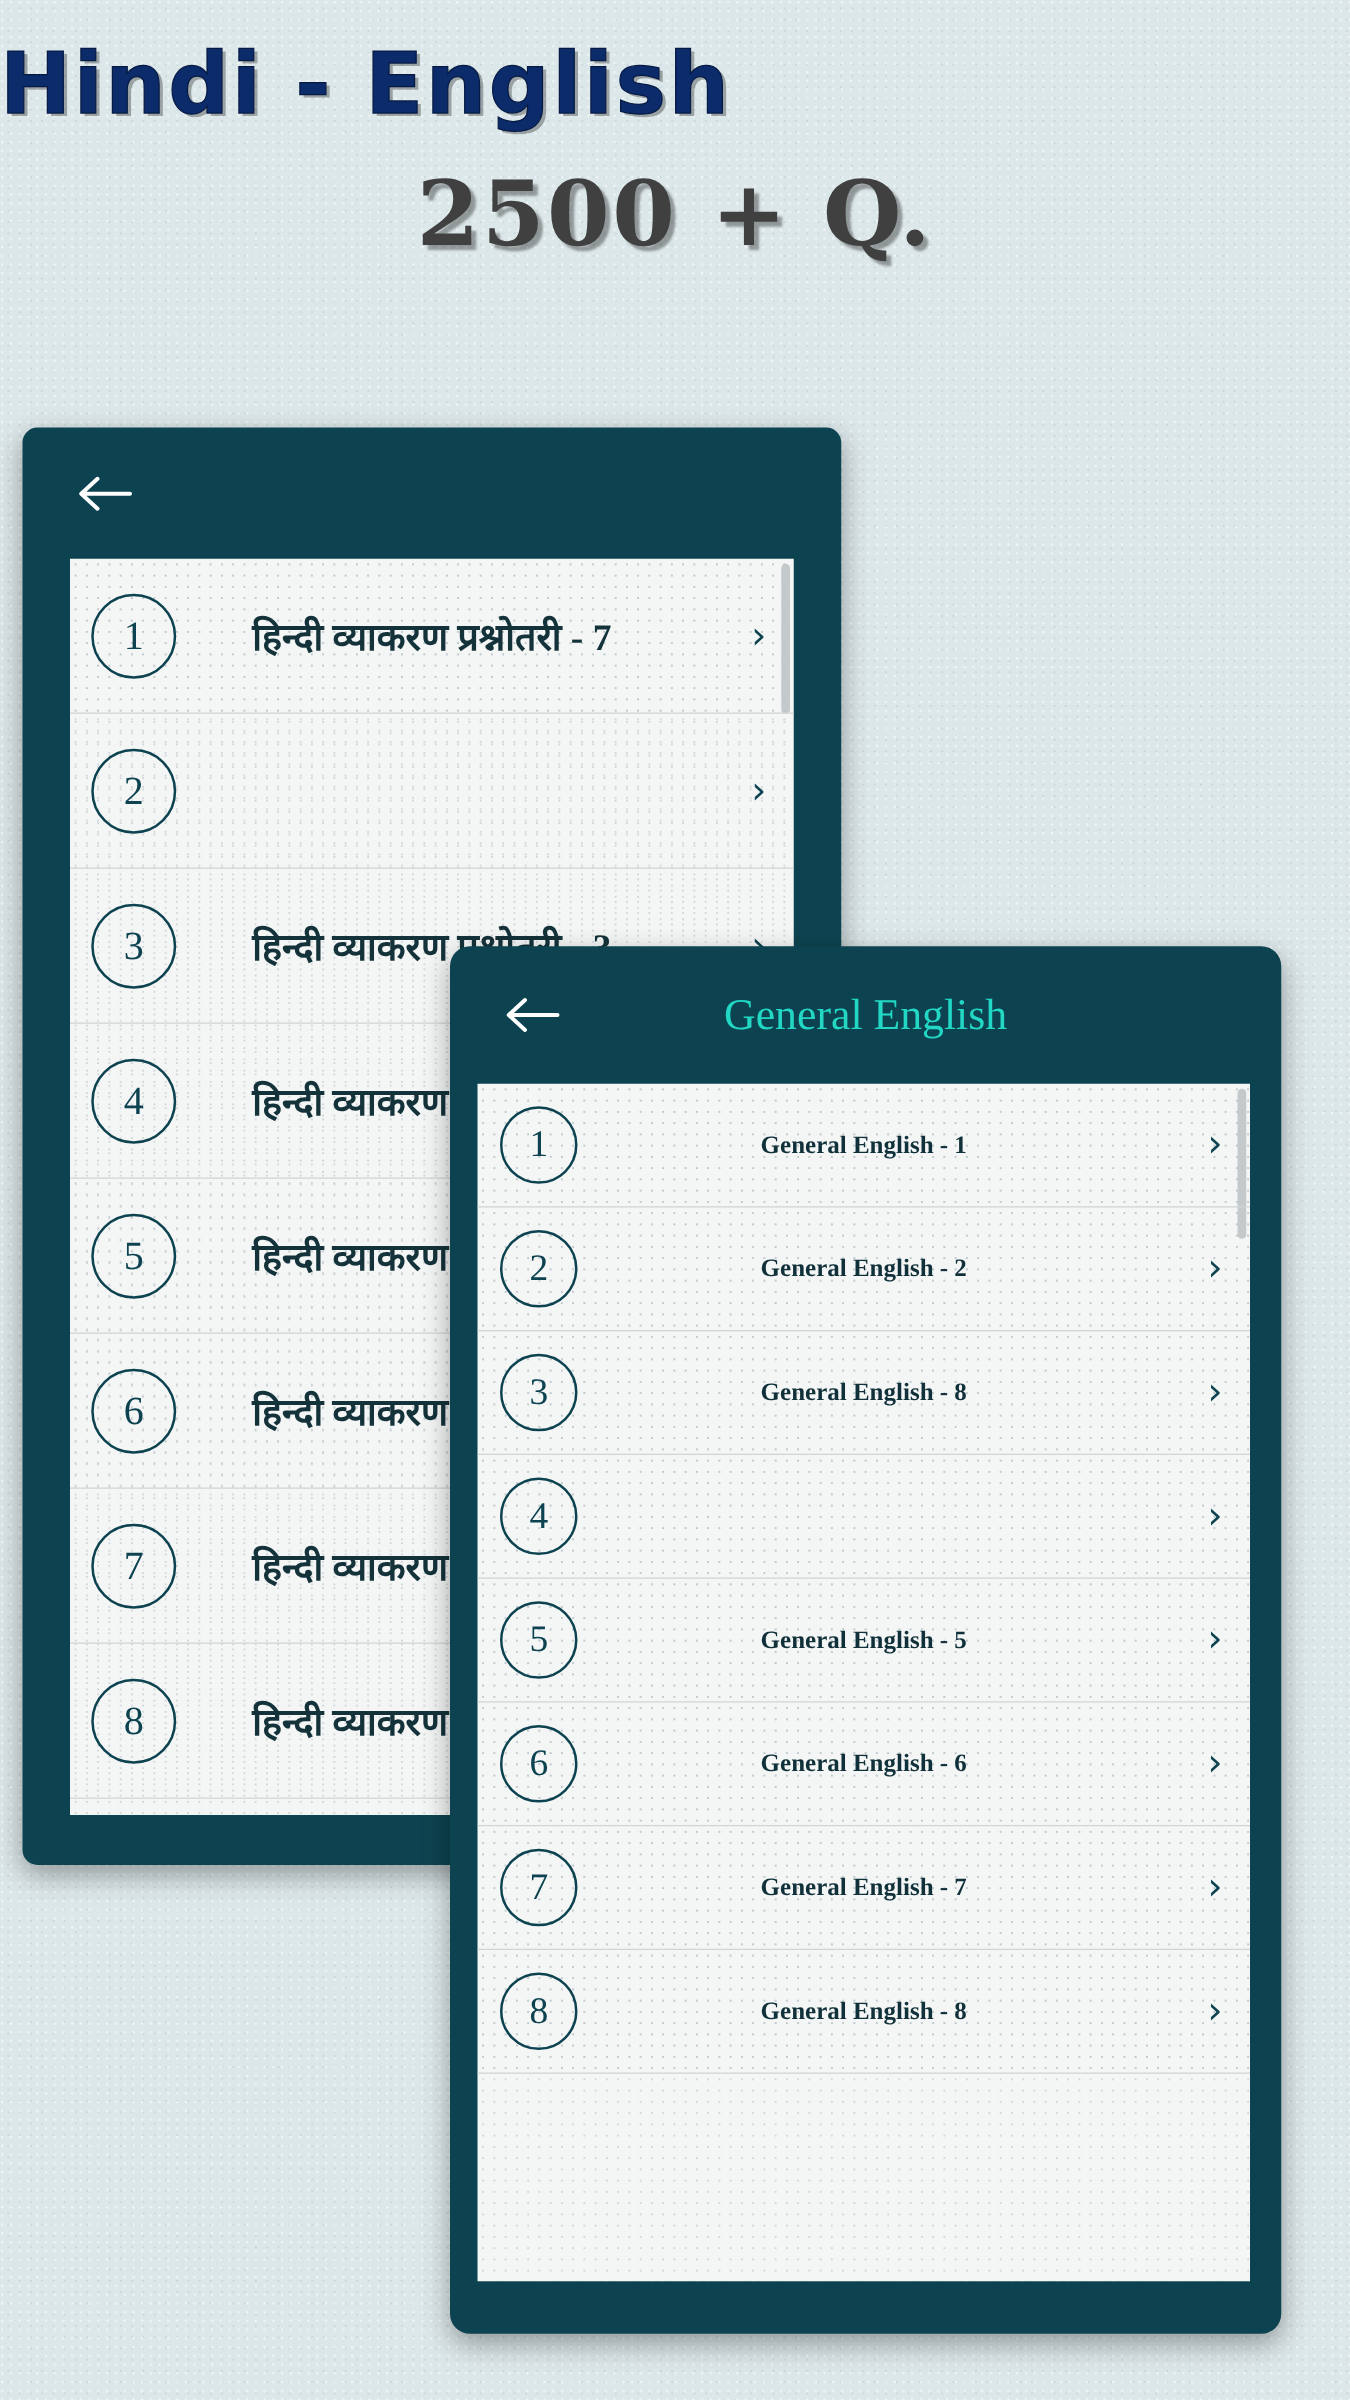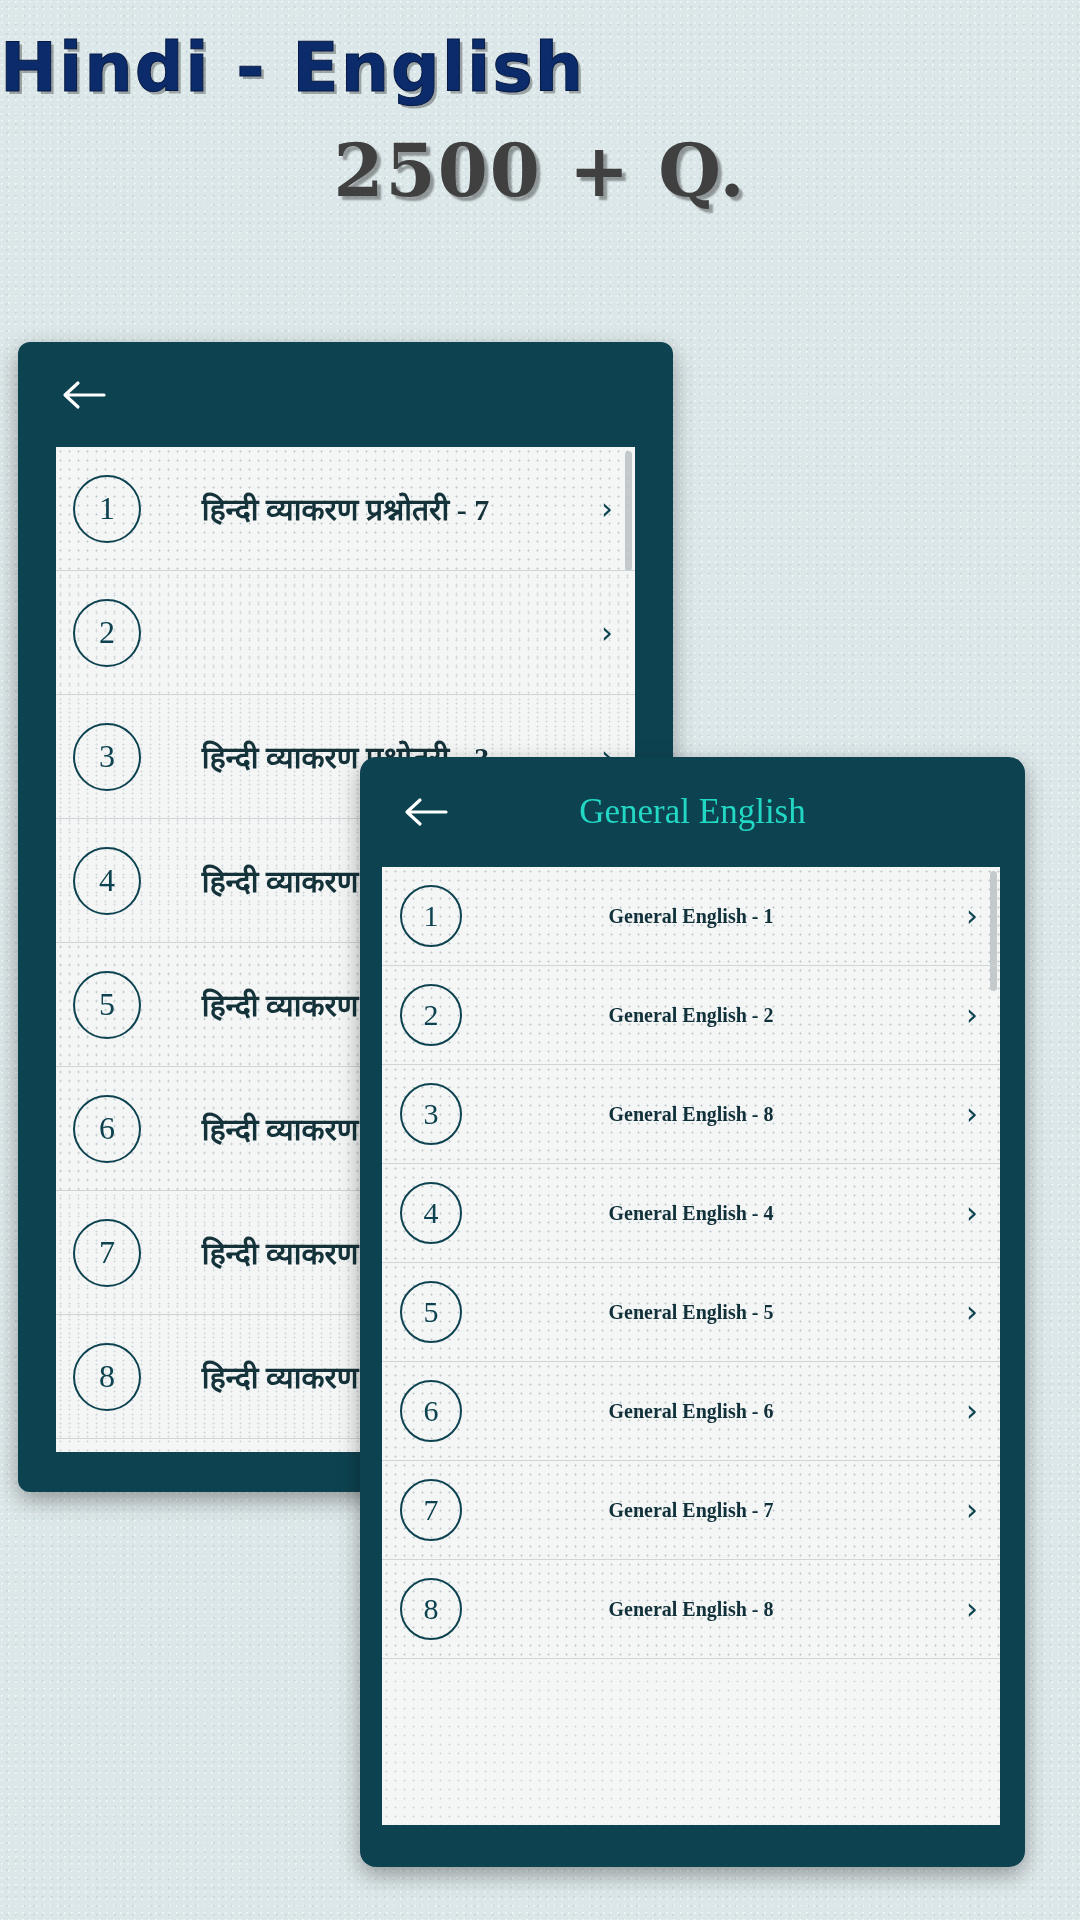--- a/index.html
+++ b/index.html
@@ -291,21 +291,20 @@
       <div class="row-label">General English - 2</div>
       <div class="chev">›</div>
     </div>
     <div class="list-row">
       <div class="badge">3</div>
       <div class="row-label">General English - 8</div>
       <div class="chev">›</div>
     </div>
     <div class="list-row">
       <div class="badge">4</div>
-      <div class="row-label">General English - 4</div>
       <div class="chev">›</div>
     </div>
     <div class="list-row">
       <div class="badge">5</div>
       <div class="row-label">General English - 5</div>
       <div class="chev">›</div>
     </div>
     <div class="list-row">
       <div class="badge">6</div>
       <div class="row-label">General English - 6</div>

